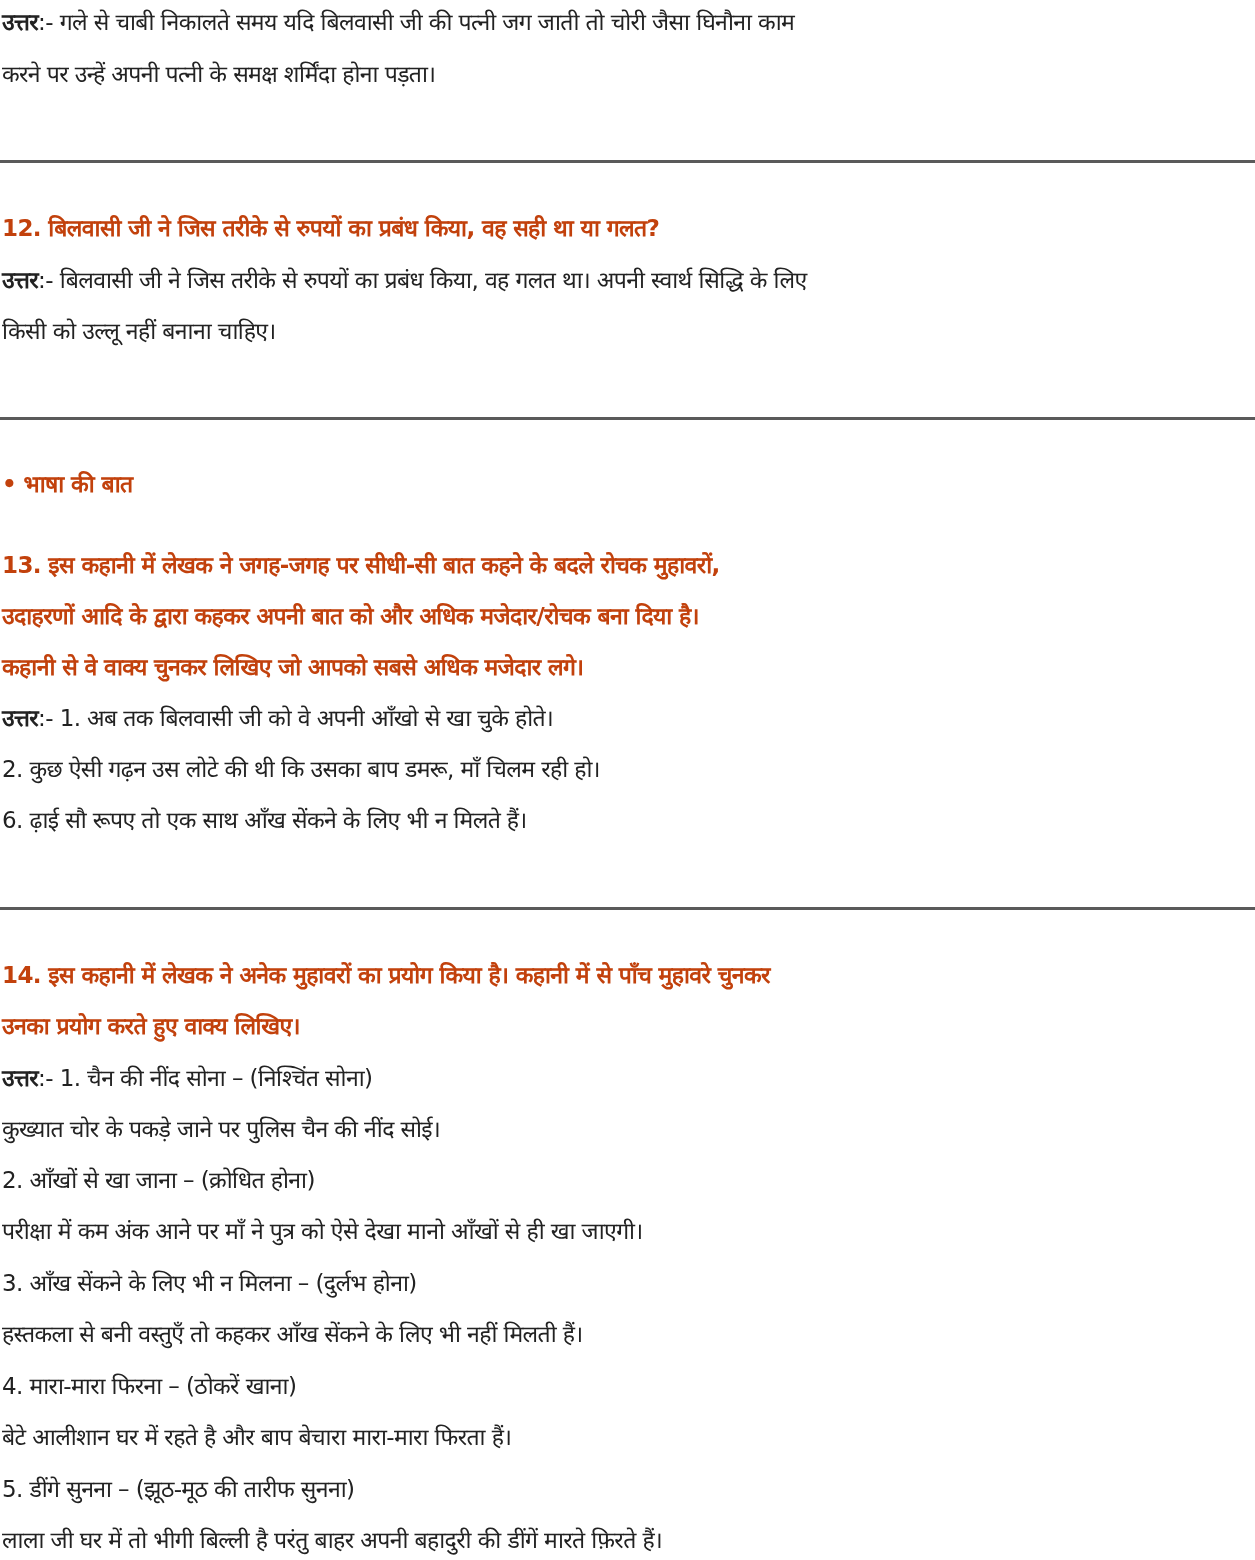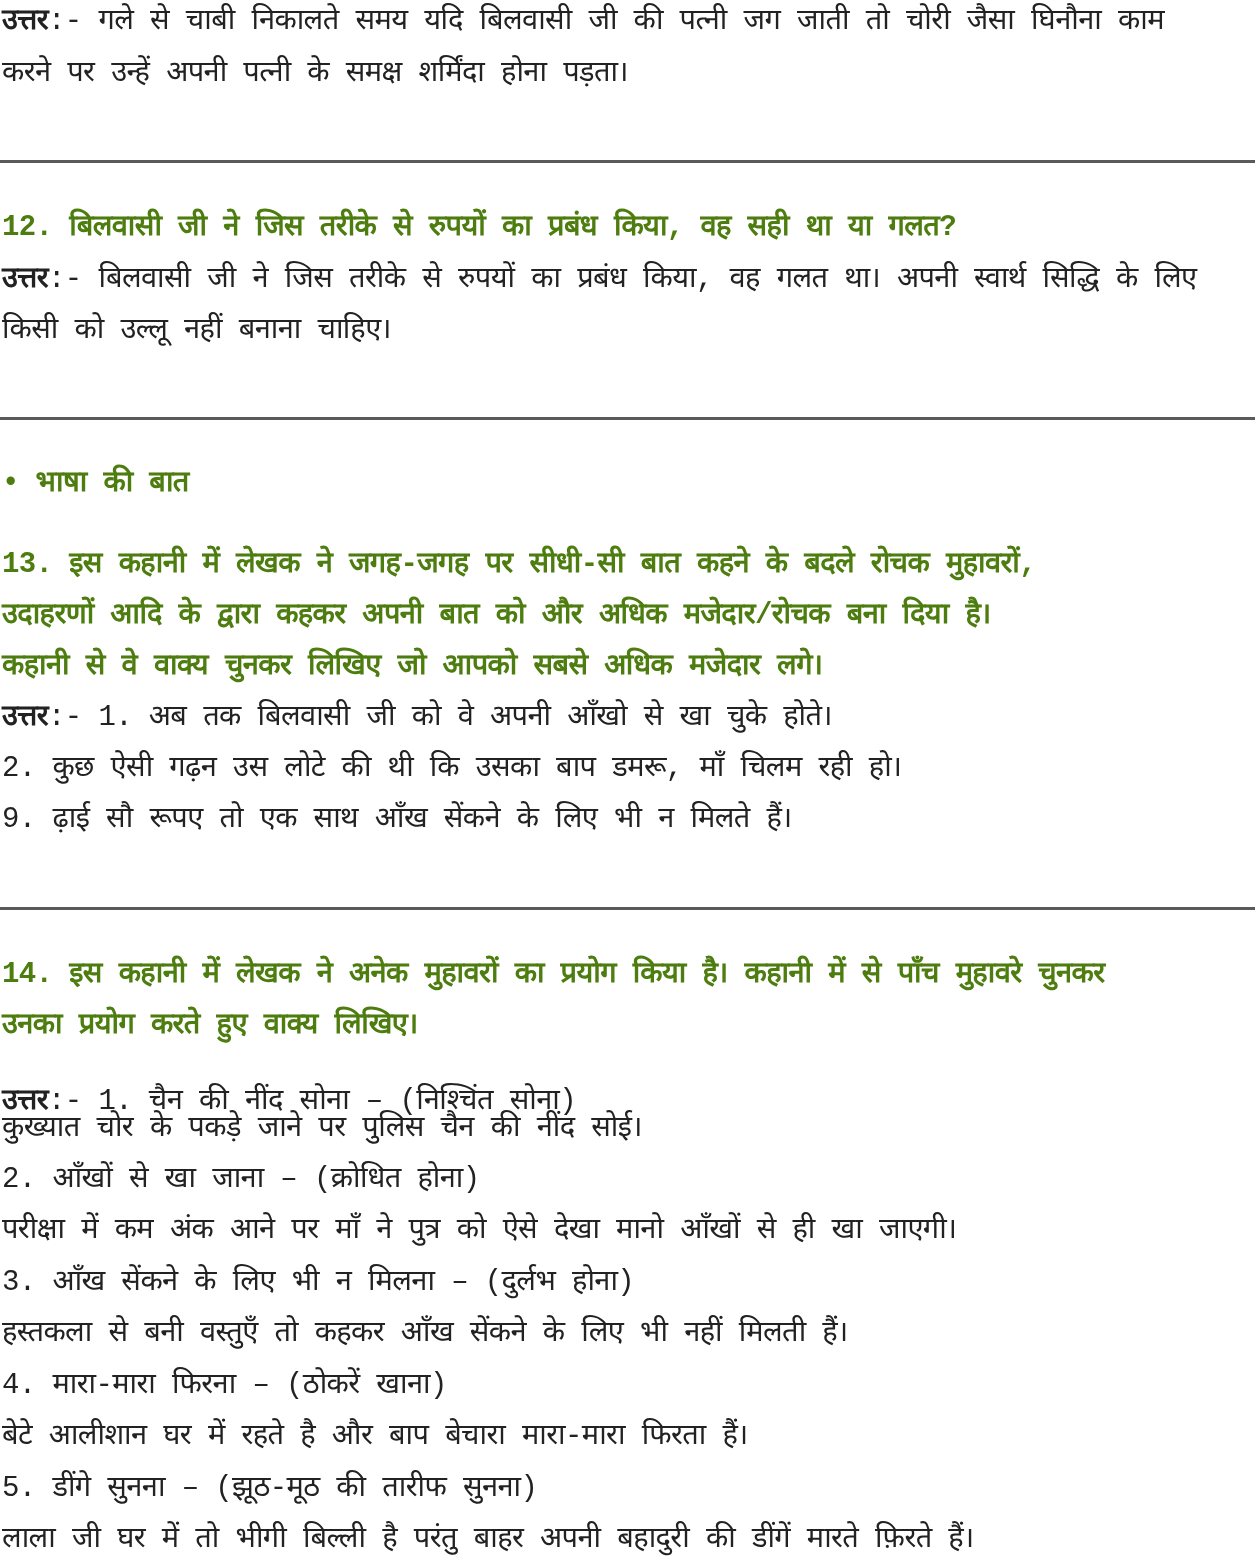--- a/index.html
+++ b/index.html
@@ -18,28 +18,27 @@
     .page {
       position: absolute;
       left: 0;
       top: 0;
       width: 1255px;
     }
     .line {
       position: absolute;
       left: 2px;
       white-space: nowrap;
-      font-size: 29px;
+      font-size: 23px;
       line-height: 40px;
       letter-spacing: -0.6px;
-      font-family: Liberation Mono, monospace;
     }
     .bold {
       font-weight: bold;
-      color: #4d7c0f;
+      color: #c2410c;
     }
     .label {
       font-weight: bold;
     }
     .divider {
       position: absolute;
       left: 0;
       width: 1255px;
       height: 3px;
       background: #5a5a5a;
@@ -67,27 +66,27 @@
 
   <div class="line bold" style="top:464px;">• भाषा की बात</div>
 
   <div class="line bold" style="top:545px;">13. इस कहानी में लेखक ने जगह-जगह पर सीधी-सी बात कहने के बदले रोचक मुहावरों,</div>
   <div class="line bold" style="top:596px;">उदाहरणों आदि के द्वारा कहकर अपनी बात को और अधिक मजेदार/रोचक बना दिया है।</div>
   <div class="line bold" style="top:647px;">कहानी से वे वाक्य चुनकर लिखिए जो आपको सबसे अधिक मजेदार लगे।</div>
   <div class="line" style="top:698px;">
     <span class="label">उत्तर</span><span>:- 1. अब तक बिलवासी जी को वे अपनी आँखो से खा चुके होते।</span>
   </div>
   <div class="line" style="top:749px;">2. कुछ ऐसी गढ़न उस लोटे की थी कि उसका बाप डमरू, माँ चिलम रही हो।</div>
-  <div class="line" style="top:800px;">9. ढ़ाई सौ रूपए तो एक साथ आँख सेंकने के लिए भी न मिलते हैं।</div>
+  <div class="line" style="top:800px;">6. ढ़ाई सौ रूपए तो एक साथ आँख सेंकने के लिए भी न मिलते हैं।</div>
 
   <div class="divider" style="top:907px;"></div>
 
   <div class="line bold" style="top:955px;">14. इस कहानी में लेखक ने अनेक मुहावरों का प्रयोग किया है। कहानी में से पाँच मुहावरे चुनकर</div>
   <div class="line bold" style="top:1006px;">उनका प्रयोग करते हुए वाक्य लिखिए।</div>
-  <div class="line" style="top:1058px;margin-top:24px;">
+  <div class="line" style="top:1058px;">
     <span class="label">उत्तर</span><span>:- 1. चैन की नींद सोना – (निश्चिंत सोना)</span>
   </div>
   <div class="line" style="top:1109px;">कुख्यात चोर के पकड़े जाने पर पुलिस चैन की नींद सोई।</div>
   <div class="line" style="top:1160px;">2. आँखों से खा जाना – (क्रोधित होना)</div>
   <div class="line" style="top:1211px;">परीक्षा में कम अंक आने पर माँ ने पुत्र को ऐसे देखा मानो आँखों से ही खा जाएगी।</div>
   <div class="line" style="top:1263px;text-align:right;">3. आँख सेंकने के लिए भी न मिलना – (दुर्लभ होना)</div>
   <div class="line" style="top:1314px;">हस्तकला से बनी वस्तुएँ तो कहकर आँख सेंकने के लिए भी नहीं मिलती हैं।</div>
   <div class="line" style="top:1366px;">4. मारा-मारा फिरना – (ठोकरें खाना)</div>
   <div class="line" style="top:1417px;">बेटे आलीशान घर में रहते है और बाप बेचारा मारा-मारा फिरता हैं।</div>
   <div class="line" style="top:1469px;">5. डींगे सुनना – (झूठ-मूठ की तारीफ सुनना)</div>

